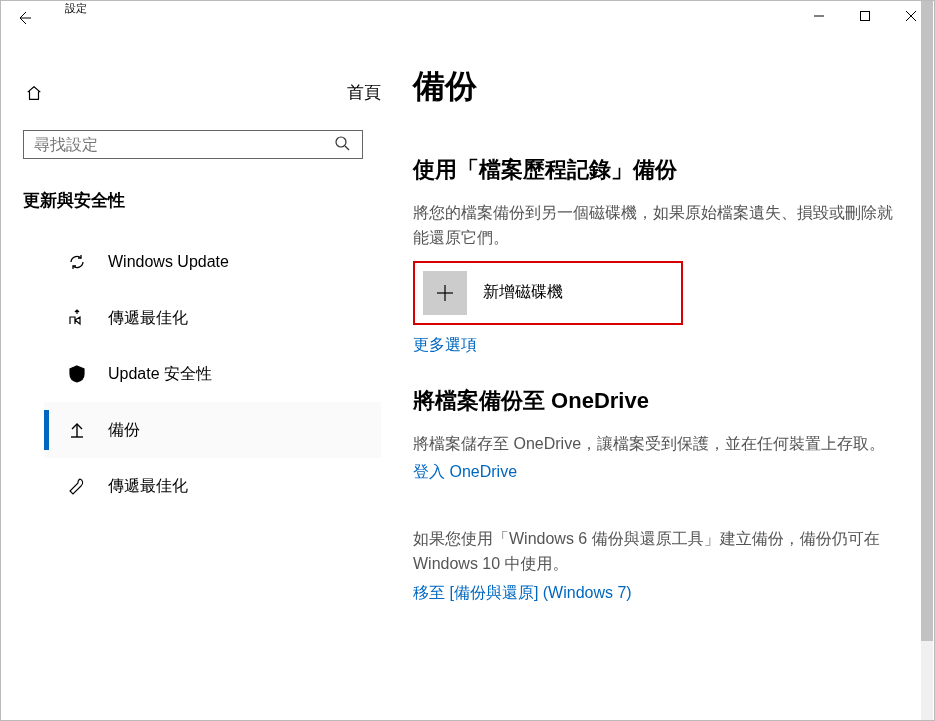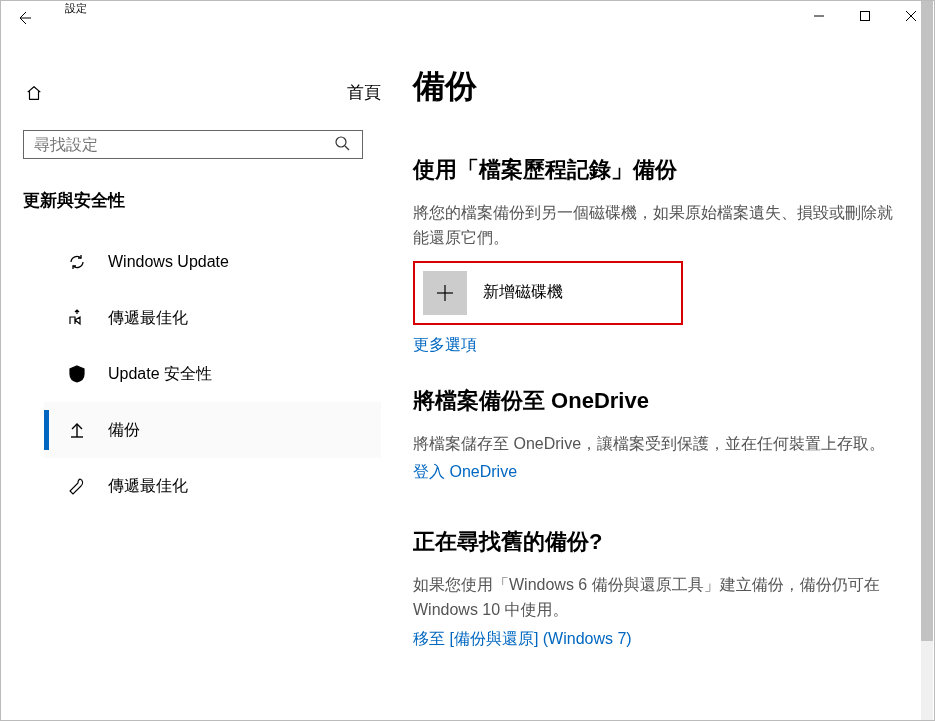--- a/index.html
+++ b/index.html
@@ -290,21 +290,20 @@
       <a class="link">更多選項</a>
     </div>
 
     <div class="section">
       <h2 class="section-title">將檔案備份至 OneDrive</h2>
       <p class="desc">將檔案儲存至 OneDrive，讓檔案受到保護，並在任何裝置上存取。</p>
       <a class="link">登入 OneDrive</a>
     </div>
 
     <div class="section">
-      <h2 class="section-title">正在尋找舊的備份?</h2>
       <p class="desc">如果您使用「Windows 6 備份與還原工具」建立備份，備份仍可在 Windows 10 中使用。</p>
       <a class="link">移至 [備份與還原] (Windows 7)</a>
     </div>
   </div>
 
   <div class="scrollbar">
     <div class="scrollbar-thumb"></div>
   </div>
 </div>
 

